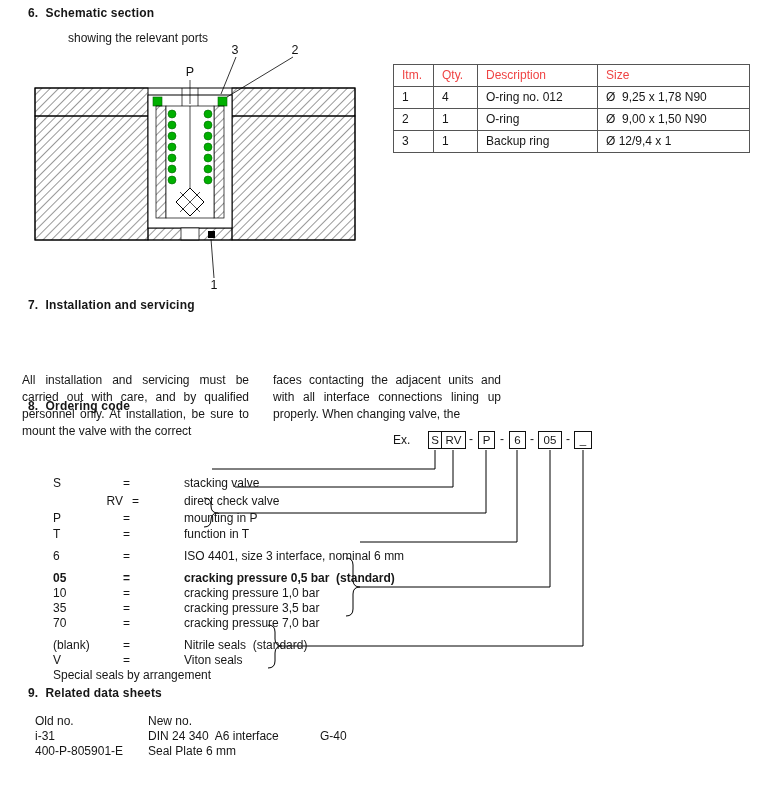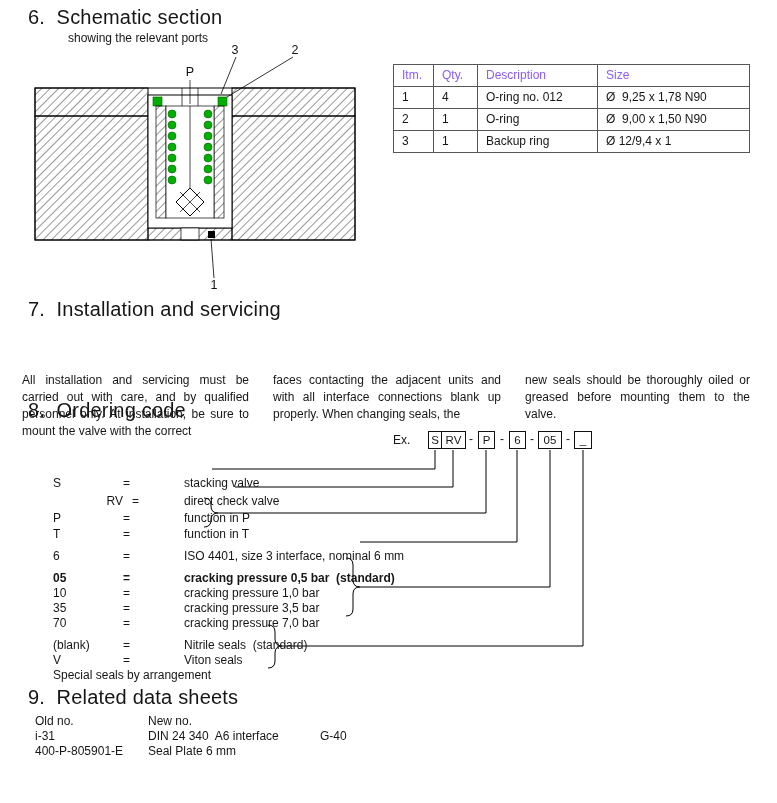--- a/index.html
+++ b/index.html
@@ -1,32 +1,32 @@
 <!DOCTYPE html>
 <html><head>
 <meta charset="utf-8">
 <style>
   * { margin:0; padding:0; box-sizing:border-box; }
   html,body { background:#fff; }
   body { font-family:"Liberation Sans","DejaVu Sans",sans-serif; color:#161616; }
   #page { position:relative; width:777px; height:803px; background:#ffffff; overflow:hidden; }
   .abs { position:absolute; }
-  .sec-heading { font-size:20px; font-weight:normal; white-space:pre; letter-spacing:0.2px;text-align:center; }
+  .sec-heading { font-size:12px; font-weight:bold; white-space:pre; letter-spacing:0.2px;text-align:center; }
   .small { font-size:12px; }
 
   
   #schematic-svg text { font-family:"Liberation Sans","DejaVu Sans",sans-serif; font-size:12.5px; fill:#111; }
 
   
   .parts-table { border-collapse:collapse; font-size:12px; }
   .parts-table th, .parts-table td {
     border:1px solid #555; padding:3px 8px; text-align:left;
     font-weight:normal; white-space:pre; line-height:15px;
   }
-  .parts-table th { color:#8b5cf6; }
+  .parts-table th { color:#ef4444; }
 
   
   .install-cols { display:grid; grid-template-columns:227px 228px 225px; column-gap:24px;
     font-size:12px; line-height:17px; text-align:justify; }
 
   
   .ocode-box { position:absolute; top:5px; height:18px; border:1px solid #111; background:#fff;
     font-size:11.5px; line-height:16px; text-align:center; }
   .ocode-dash { position:absolute; top:6px; font-size:12px; }
   .ol-row { position:absolute; left:33px; font-size:12px; line-height:14px; white-space:pre; }
@@ -140,22 +140,21 @@
         <td>1</td>
         <td>Backup ring</td>
         <td>Ø 12/9,4 x 1</td>
       </tr>
     </tbody>
   </table>
 
   <div class="abs sec-heading" style="left:28px; top:298px;">7.  Installation and servicing</div>
   <div class="abs install-cols" style="left:22px; top:324px; width:728px;margin-top:48px;">
     <div>All installation and servicing must be carried out with care, and by qualified personnel only. At installation, be sure to mount the valve with the correct</div>
-    <div>faces contacting the adjacent units and with all interface connections blank up properly. When changing seals, the</div>
-    <div>new seals should be thoroughly oiled or greased before mounting them to the valve.</div>
+    <div>faces contacting the adjacent units and with all interface connections lining up properly. When changing valve, the</div>
   </div>
 
   <div class="abs sec-heading" style="left:28px; top:399px;">8.  Ordering code</div>
 
   <div class="abs" style="left:0; top:426px; width:777px; height:258px;">
 
     <svg id="ordering-lines" width="777" height="258" viewBox="0 0 777 258">
       <g stroke="#000" stroke-width="1" fill="none">
         <polyline points="212,43 435,43 435,24"></polyline>
         <polyline points="235,61 453,61 453,24"></polyline>
@@ -181,21 +180,21 @@
     <span class="ocode-dash" style="left:566px;">-</span>
     <span class="ocode-box" style="left:574px; width:18px;">_</span>
 
     <div class="ol-row" style="top:36px;">
       <span class="ol-code">S</span><span class="ol-eq">=</span><span class="ol-desc">stacking valve</span>
     </div>
     <div class="ol-row" style="top:54px;text-align:right;">
       <span class="ol-code">RV</span><span class="ol-eq">=</span><span class="ol-desc">direct check valve</span>
     </div>
     <div class="ol-row" style="top:71px;">
-      <span class="ol-code">P</span><span class="ol-eq">=</span><span class="ol-desc">function in P</span>
+      <span class="ol-code">P</span><span class="ol-eq">=</span><span class="ol-desc">mounting in P</span>
     </div>
     <div class="ol-row" style="top:87px;">
       <span class="ol-code">T</span><span class="ol-eq">=</span><span class="ol-desc">function in T</span>
     </div>
     <div class="ol-row" style="top:109px;">
       <span class="ol-code">6</span><span class="ol-eq">=</span><span class="ol-desc">ISO 4401, size 3 interface, nominal 6 mm</span>
     </div>
     <div class="ol-row" style="top:131px;font-weight:bold;">
       <span class="ol-code">05</span><span class="ol-eq">=</span><span class="ol-desc">cracking pressure 0,5 bar  (standard)</span>
     </div>

